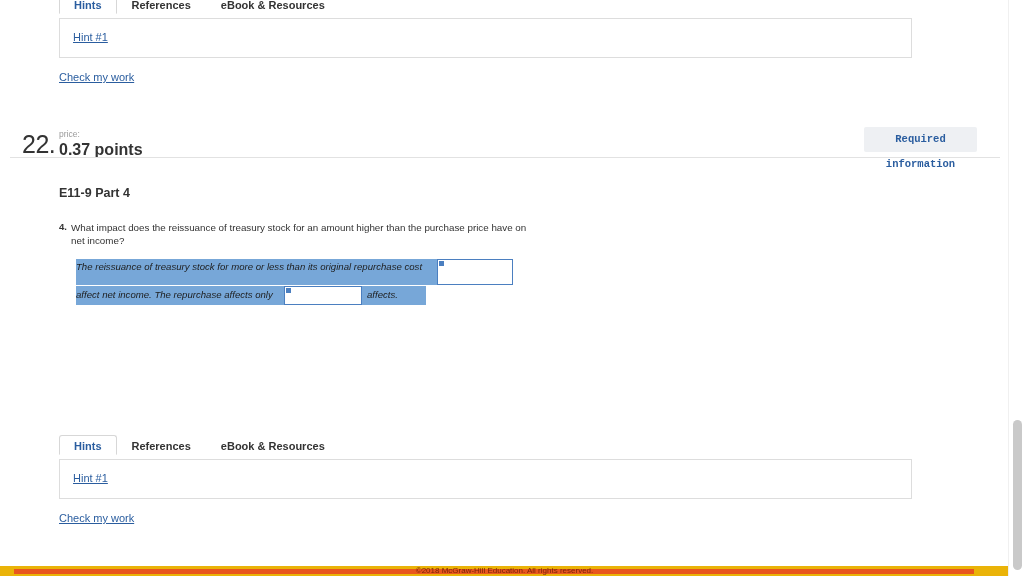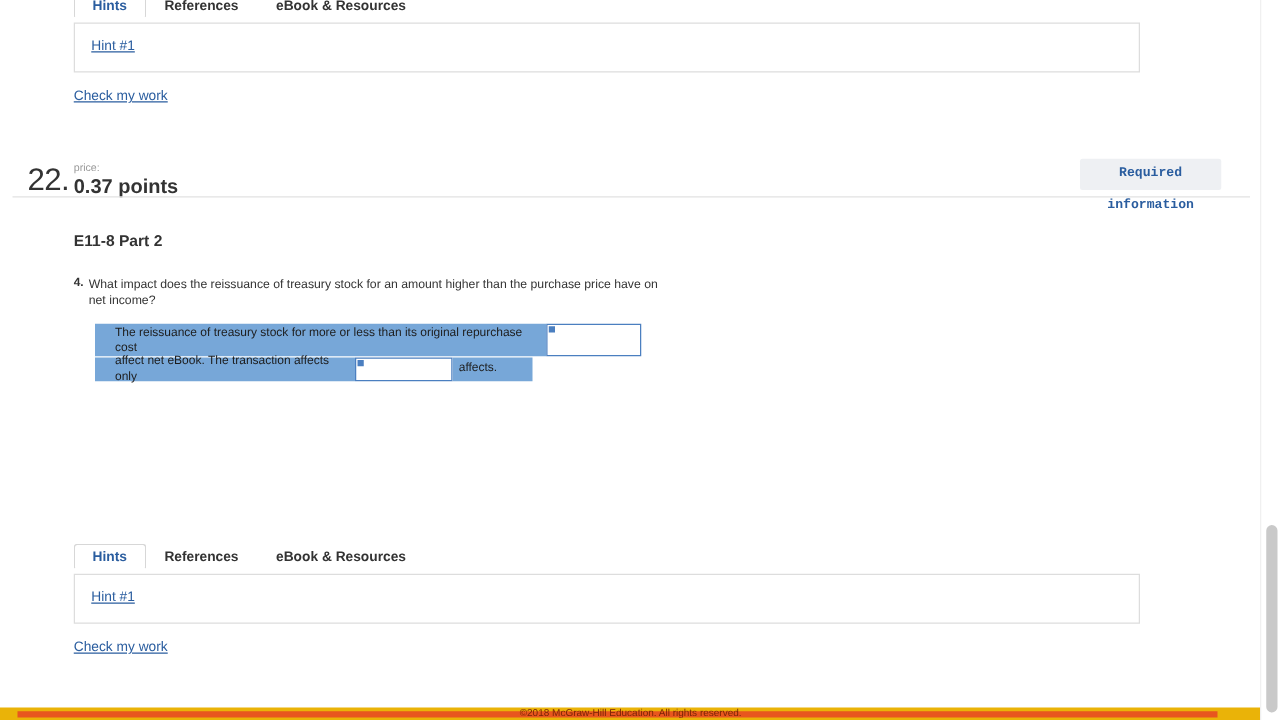--- a/index.html
+++ b/index.html
@@ -197,24 +197,25 @@
     align-items: stretch;
   }
   .stmt-row1 { height: 26px; }
   .stmt-row2 { height: 19px; margin-top: 1px; }
 
   .frag {
     background: #77a7d8;
     color: #1d1d1d;
     font-size: 9.6px;
     line-height: 12.2px;
-    padding: 2px 3px 2px 16px;
+    padding: 2px 3px 2px 0;
     box-sizing: border-box;
     display: flex;
     align-items: flex-start;
+    font-style: italic;
   }
   .frag-a { width: 361px; height: 26px; }
   .frag-b { width: 208px; height: 19px; align-items: center; }
   .frag-c { width: 64px; height: 19px; align-items: center; padding-left: 5px; }
 
   .blankwrap { position: relative; display: inline-block; }
   .blankwrap .caret {
     position: absolute;
     left: 2px;
     top: 2px;
@@ -308,37 +309,37 @@
   <div class="qheader">
     <div class="qnumber">22.</div>
     <div class="qvalue">
       <span class="vlabel">price:</span>
       <span class="vpoints">0.37 points</span>
     </div>
     <button class="reqinfo">Required information</button>
   </div>
   <div class="divider"></div>
 
-  <div class="exercise-title">E11-8 Part 2</div>
+  <div class="exercise-title">E11-9 Part 4</div>
 
   <div class="subq">
     <span class="subq-num">4.</span>
     <span class="subq-text">What impact does the reissuance of treasury stock for an amount higher than the purchase price have on net income?</span>
   </div>
 
   <div class="statement">
     <div class="stmt-row stmt-row1">
       <div class="frag frag-a">The reissuance of treasury stock for more or less than its original repurchase cost</div>
       <div class="blankwrap">
         <input class="blankbox bb1" type="text" value="" placeholder="" style="">
         <span class="caret"></span>
       </div>
     </div>
     <div class="stmt-row stmt-row2">
-      <div class="frag frag-b">affect net eBook. The transaction affects only</div>
+      <div class="frag frag-b">affect net income. The repurchase affects only</div>
       <div class="blankwrap">
         <input class="blankbox bb2" type="text" value="" placeholder="" style="">
         <span class="caret"></span>
       </div>
       <div class="frag frag-c">affects.</div>
     </div>
   </div>
 
   <div class="tabstrip" style="top:433px;">
     <div class="tab active">

